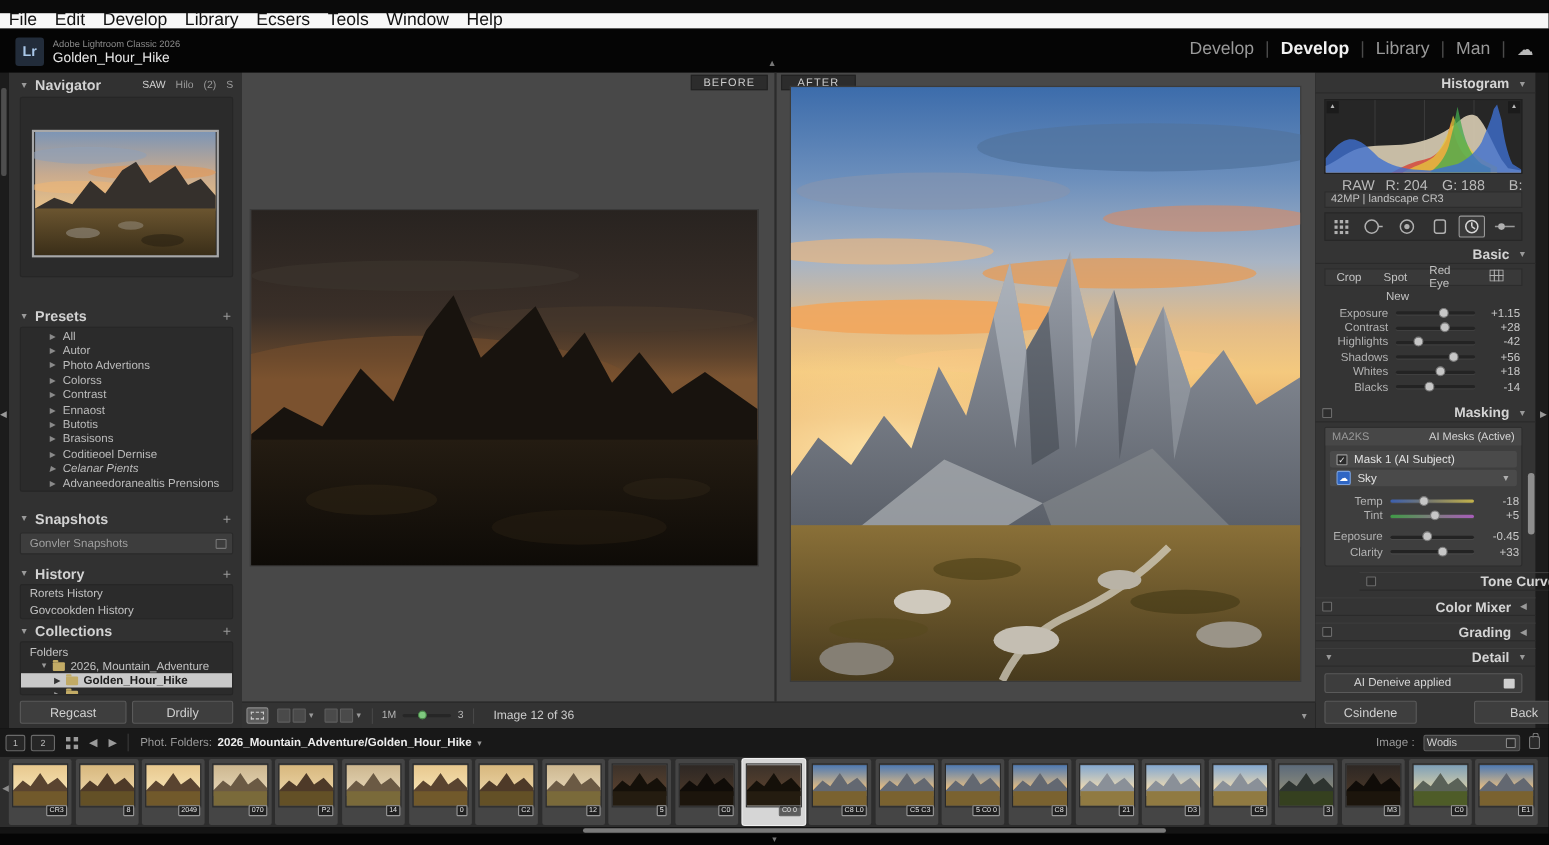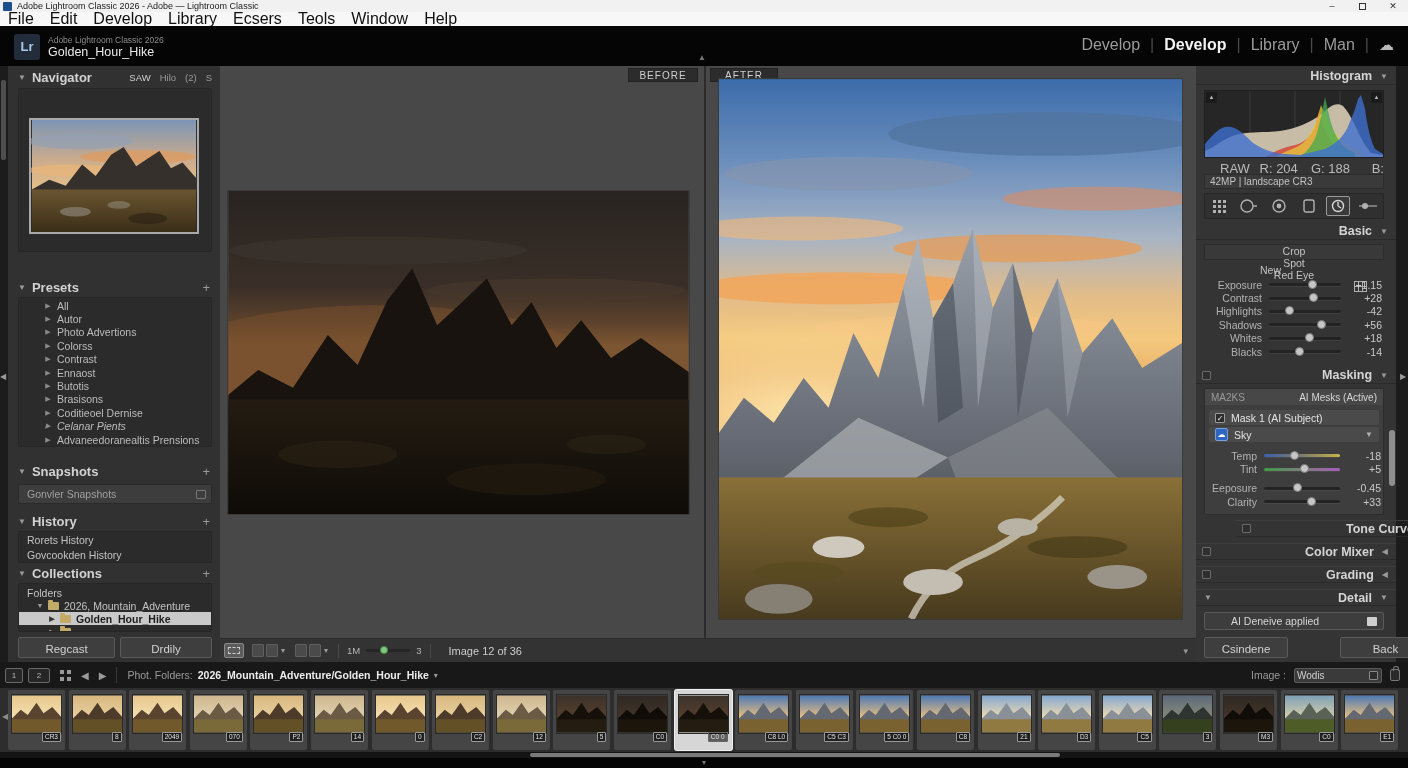--- a/index.html
+++ b/index.html
@@ -135,29 +135,20 @@
   .cell.sel .badge{border-color:#666;}
   .hscroll{left:0;top:752px;width:1408px;height:6px;background:#141414;}
   .hthumb{position:absolute;left:530px;top:1px;width:530px;height:4px;background:#7a7a7a;border-radius:2px;}
   .botstrip{left:0;top:758px;width:1408px;height:10px;background:#050505;text-align:center;font-size:8px;color:#777;line-height:10px;}
 </style>
 </head>
 <body>
 
 <div id="root">
 
-  <div class="abs titlebar">
-    <div class="appico"></div>
-    <span>Adobe Lightroom Classic 2026 - Adobe — Lightroom Classic</span>
-    <div class="wctrl">
-      <span>–</span>
-      <div class="wbox"></div>
-      <span>✕</span>
-    </div>
-  </div>
 
   <div class="abs menubar">
     <span>File</span>
     <span>Edit</span>
     <span>Develop</span>
     <span>Library</span>
     <span>Ecsers</span>
     <span>Teols</span>
     <span>Window</span>
     <span>Help</span>
@@ -510,21 +501,21 @@
             <line x1="1" y1="5" x2="19" y2="5" stroke="#9a9a9a" stroke-width="1.4"></line>
             <circle cx="7" cy="5" r="3" fill="#b0b0b0"></circle>
           </svg>
       </div>
     </div>
 
     <div class="abs rhdr" style="left:0;top:157px;width:200px;height:17px;">
       <span>Basic</span>
       <span class="tri">▼</span>
     </div>
-    <div class="abs btools" style="left:8px;top:178px;width:180px;height:16px;flex-direction:column;">
+    <div class="abs btools" style="left:8px;top:178px;width:180px;height:16px;">
       <span>Crop</span>
       <span>Spot</span>
       <span>Red Eye</span>
       <span class="gico">
         <svg width="13" height="11" viewBox="0 0 13 11">
             <rect x="0.5" y="0.5" width="12" height="10" fill="none" stroke="#b0b0b0"></rect>
             <line x1="4.5" y1="0" x2="4.5" y2="11" stroke="#b0b0b0"></line>
             <line x1="8.5" y1="0" x2="8.5" y2="11" stroke="#b0b0b0"></line>
             <line x1="0" y1="5.5" x2="13" y2="5.5" stroke="#b0b0b0"></line>
           </svg>

